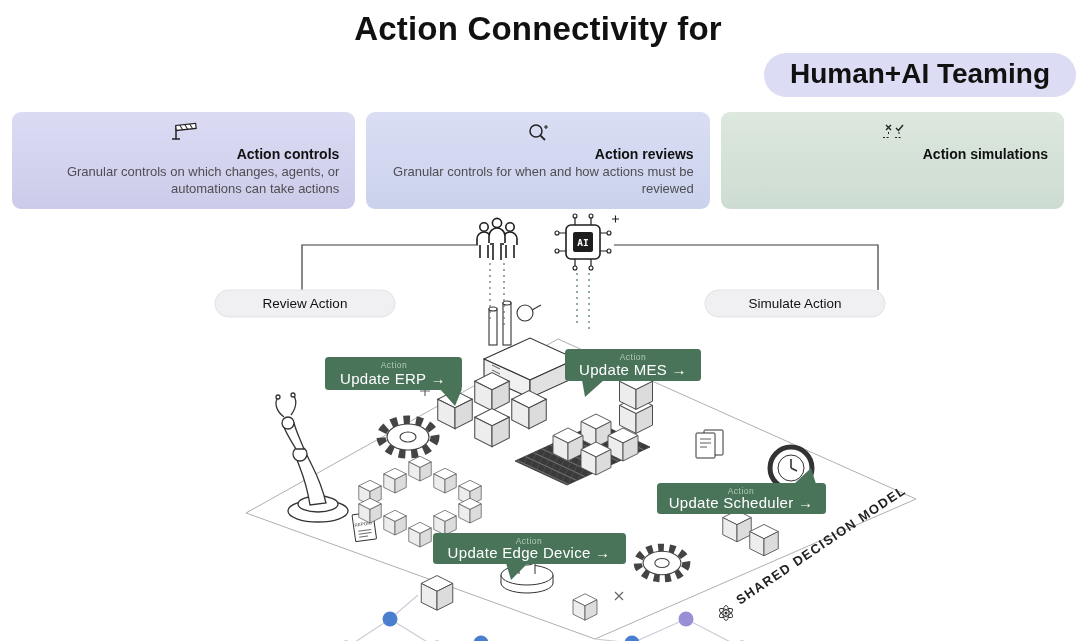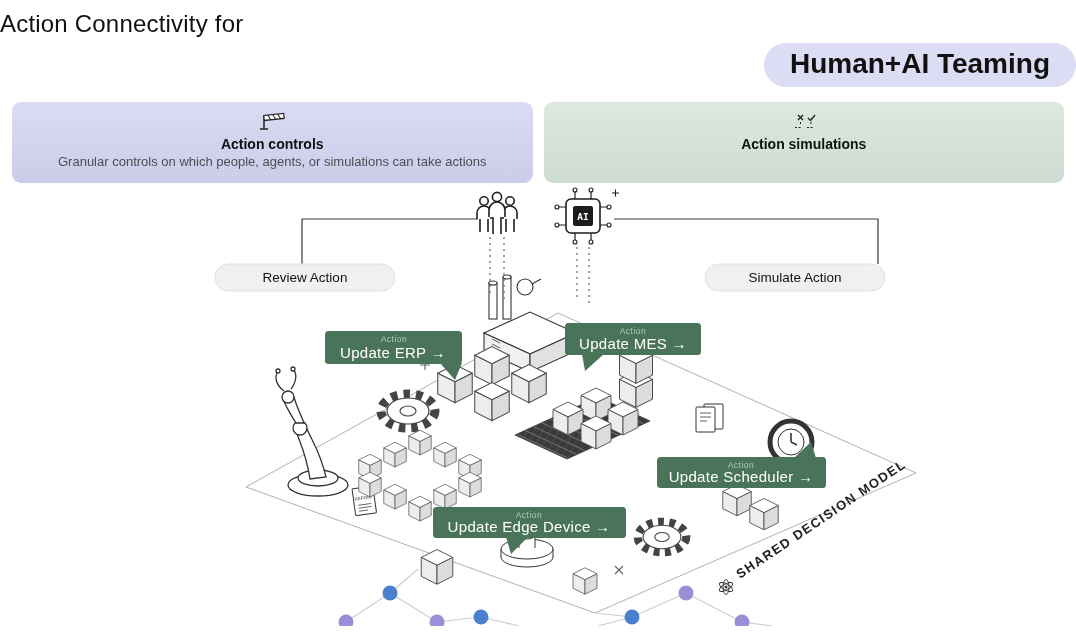--- a/index.html
+++ b/index.html
@@ -1,24 +1,24 @@
 <!DOCTYPE html>
 <html><head>
 <meta charset="utf-8">
 <style>
   html,body{margin:0;padding:0;}
   body{
     width:1076px;height:641px;background:#ffffff;overflow:hidden;
     font-family:"Liberation Sans",sans-serif;color:#111;
   }
-  .title1{text-align:left;font-size:24px;font-weight:400;letter-spacing:.2px;margin:10px 0 5px;}
+  .title1{text-align:center;font-size:33px;font-weight:700;letter-spacing:.2px;margin:10px 0 5px;}
   .title2-wrap{text-align:right;}
   .title2{display:inline-block;background:#dcdcf4;border-radius:24px;padding:5px 26px 7px;font-size:28px;font-weight:700;}
   .cards{display:flex;gap:11px;padding:0 12px;margin-top:15px;}
-  .card{flex:1;border-radius:9px;text-align:center;padding:9px 16px 12px;}
+  .card{flex:1;border-radius:9px;text-align:right;padding:9px 16px 12px;}
   .card1{background:linear-gradient(180deg,#dcdbf4,#ccccea);}
   .card2{background:linear-gradient(180deg,#d9def4,#cbd2ec);}
   .card3{background:linear-gradient(180deg,#dde8de,#cddcd2);}
   .card-icon{height:22px;display:flex;align-items:center;justify-content:center;}
   .card-title{font-size:14px;font-weight:700;margin-top:3px;}
   .card-desc{font-size:13px;color:#4e4e52;line-height:1.28;margin-top:2px;}
   .diagram{position:relative;width:1076px;height:441px;margin-top:2px;}
   svg text{font-family:"Liberation Sans",sans-serif;fill:#111;}
   .pill-text{font-size:13.5px;text-anchor:middle;}
   .kicker{font-size:8.5px;fill:#b0cab9;text-anchor:middle;letter-spacing:.5px;}
@@ -48,23 +48,34 @@
           <line x1="5" y1="17" x2="13" y2="17" stroke="#222" stroke-width="1.5"></line>
           <g transform="rotate(-6 9 6)">
             <rect x="9" y="3.5" width="20" height="5" fill="#fff" stroke="#222" stroke-width="1.2"></rect>
             <line x1="13" y1="3.5" x2="15.5" y2="8.5" stroke="#222"></line>
             <line x1="18" y1="3.5" x2="20.5" y2="8.5" stroke="#222"></line>
             <line x1="23" y1="3.5" x2="25.5" y2="8.5" stroke="#222"></line>
           </g>
         </svg>
       </div>
       <div class="card-title">Action controls</div>
-      <div class="card-desc">Granular controls on which people, agents, or simulations can take actions</div>
+      <div class="card-desc">Granular controls on which changes, agents, or automations can take actions</div>
     </div>
 
+    <div class="card card2">
+      <div class="card-icon">
+        <svg viewBox="0 0 26 20" width="26" height="20" aria-hidden="true">
+          <circle cx="11" cy="9" r="6" fill="none" stroke="#222" stroke-width="1.5"></circle>
+          <line x1="15.3" y1="13.3" x2="20" y2="18" stroke="#222" stroke-width="1.8"></line>
+          <path d="M21 3 v4 M19 5 h4" stroke="#222" stroke-width="1.1"></path>
+        </svg>
+      </div>
+      <div class="card-title">Action reviews</div>
+      <div class="card-desc">Granular controls for when and how actions must be reviewed</div>
+    </div>
 
     <div class="card card3">
       <div class="card-icon">
         <svg viewBox="0 0 34 20" width="34" height="20" aria-hidden="true">
           <path d="M11 3 l5 5 M16 3 l-5 5" stroke="#222" stroke-width="1.4"></path>
           <path d="M21 6 l2.5 2.5 L28 3" stroke="#222" stroke-width="1.4" fill="none"></path>
           <path d="M13.5 10 v3 M8 15.5 h6" stroke="#222" stroke-width="1" stroke-dasharray="2 1.6" fill="none"></path>
           <path d="M24 10 v3 M20 15.5 h7" stroke="#222" stroke-width="1" stroke-dasharray="2 1.6" fill="none"></path>
         </svg>
       </div>

